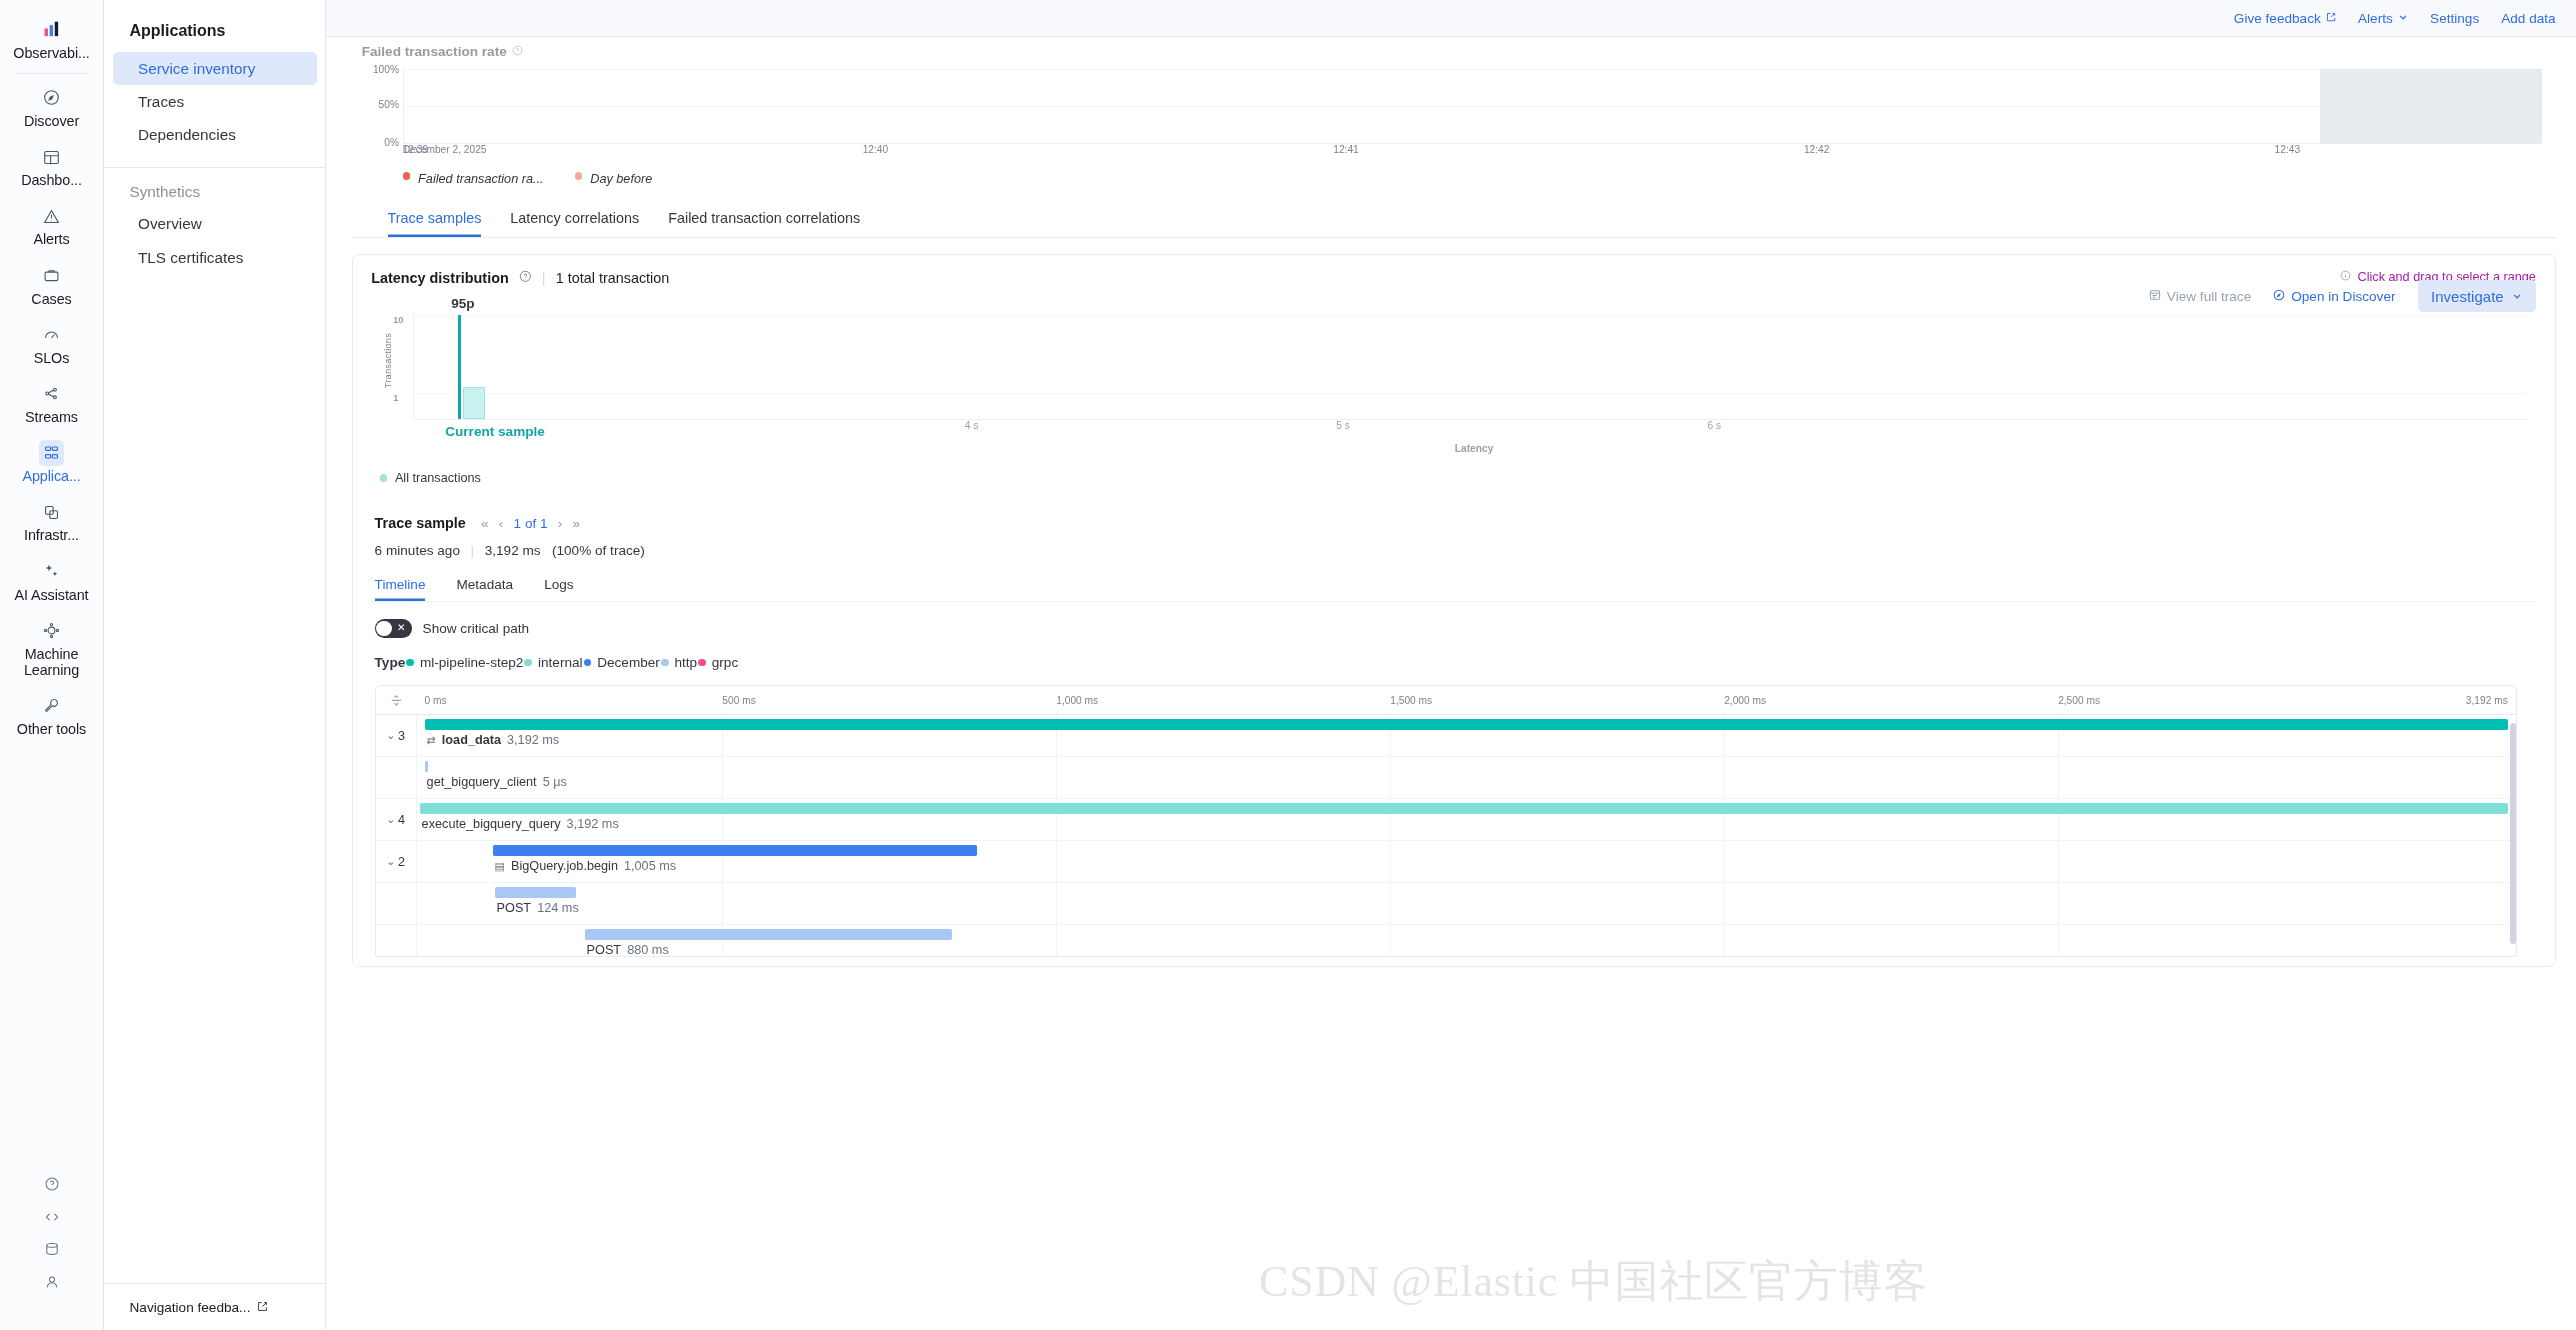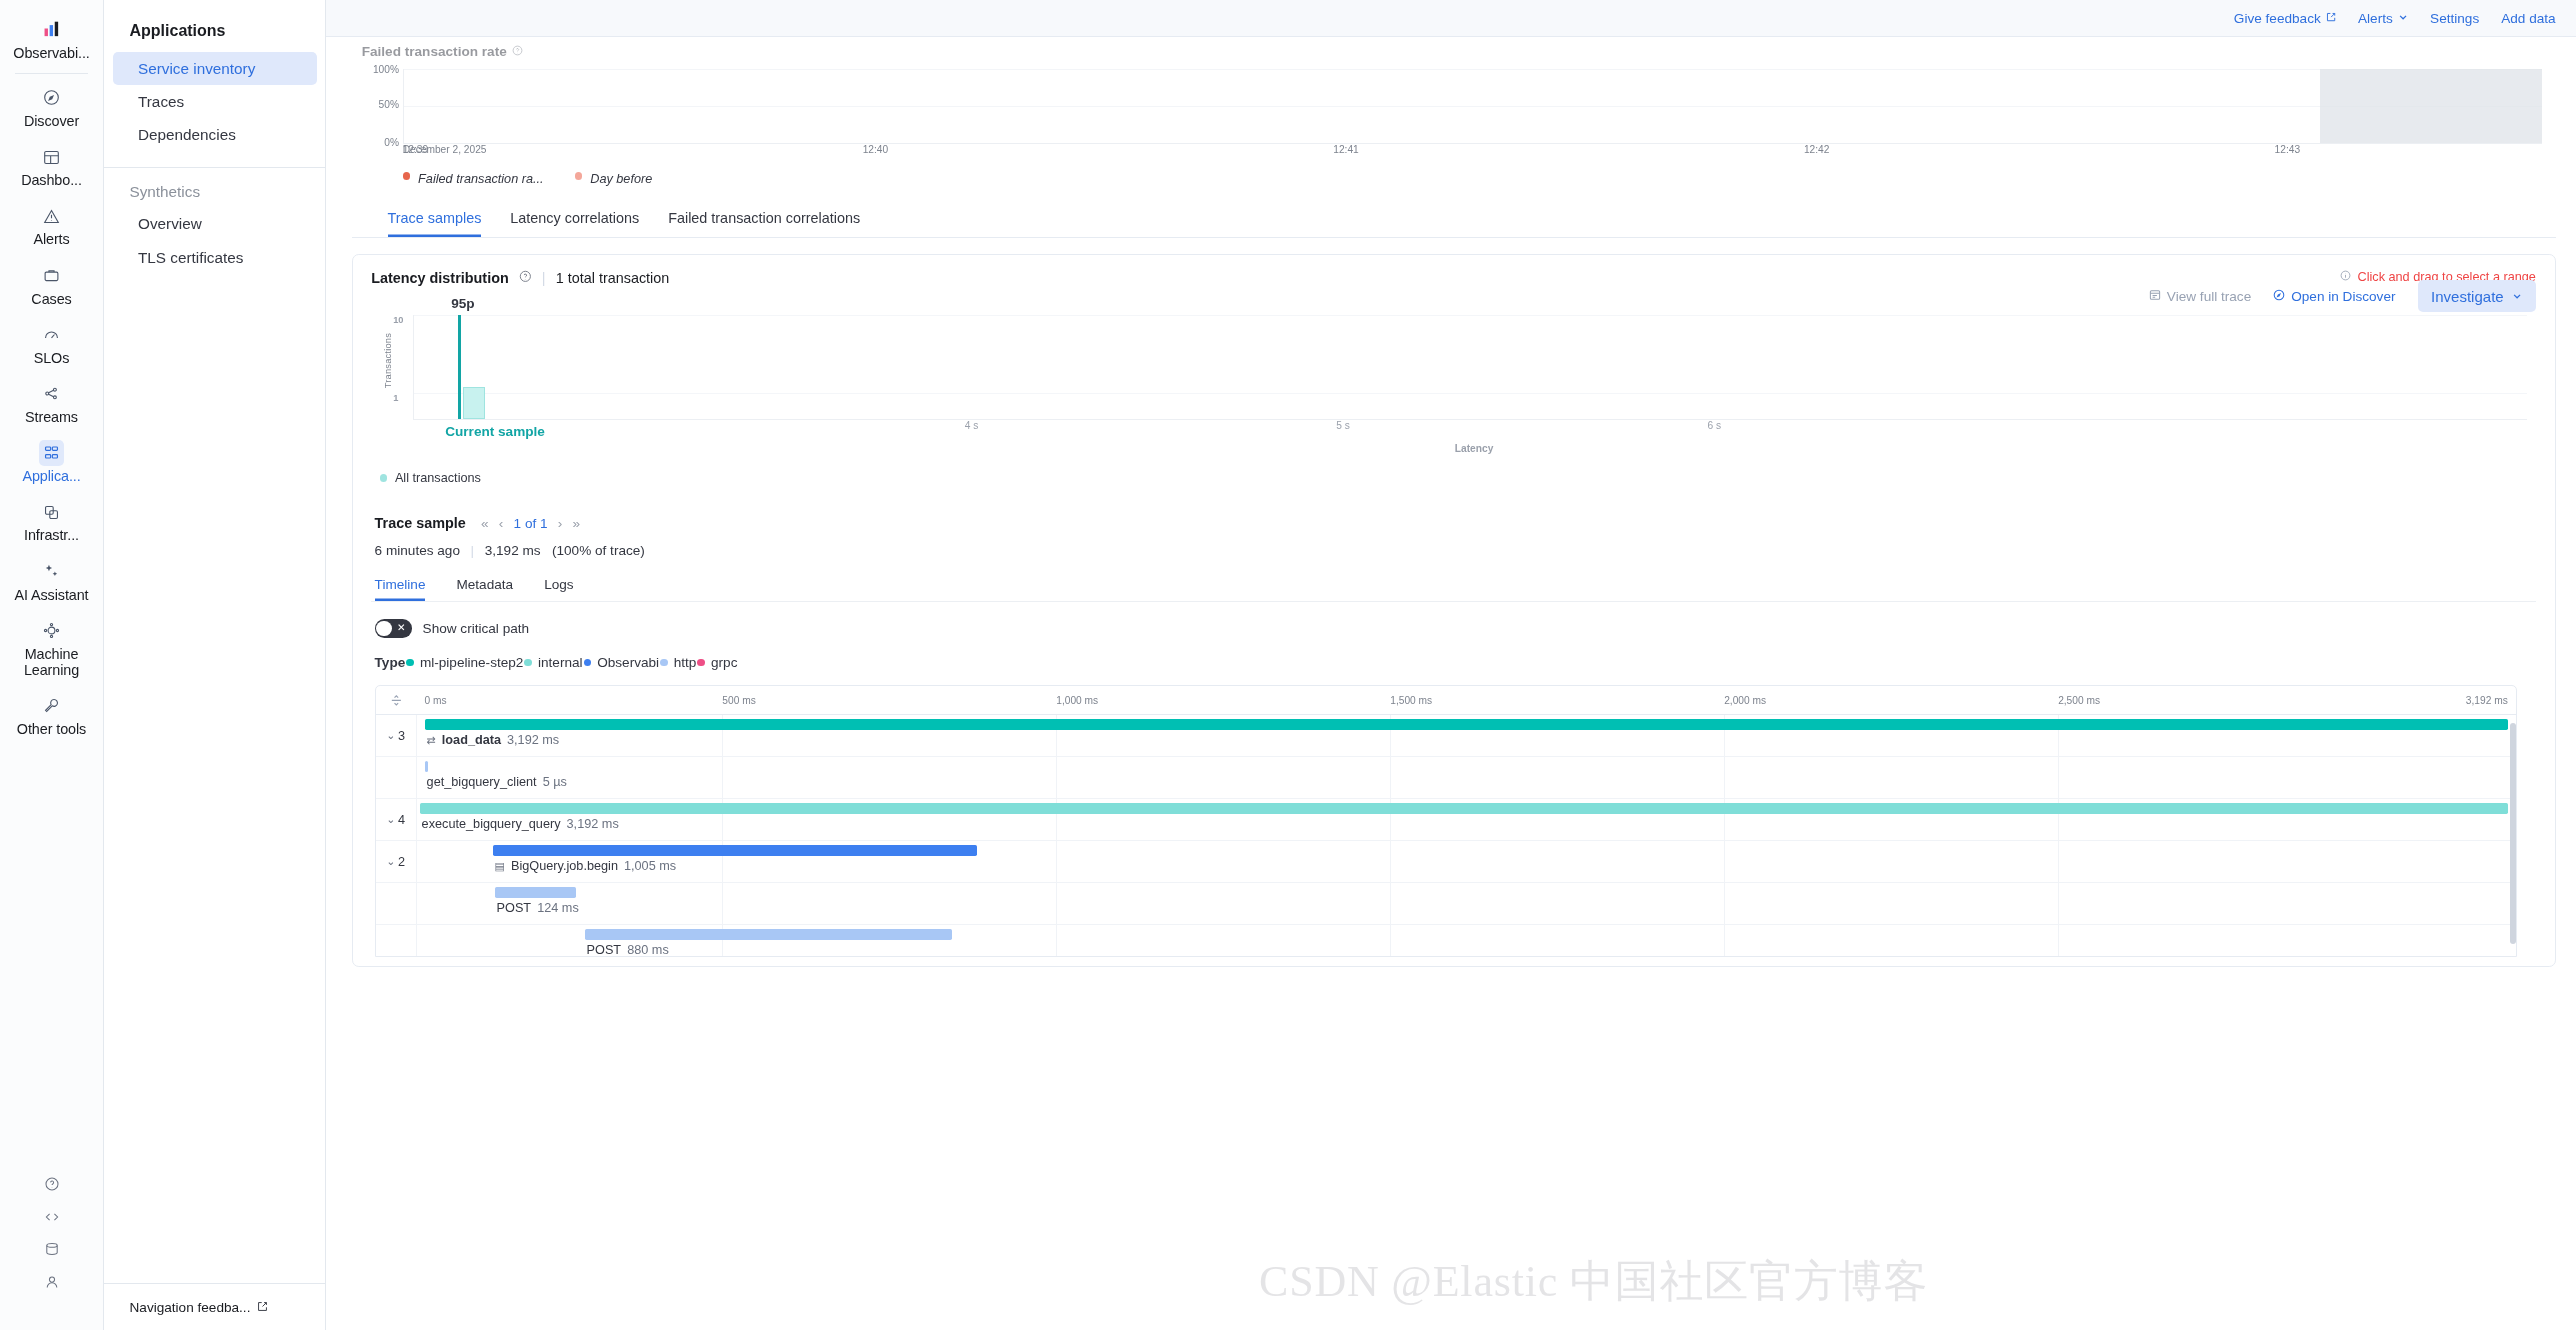--- a/index.html
+++ b/index.html
@@ -153,21 +153,21 @@
     border: 0.8px solid #e6ebf2; border-radius: 6.8px;
     background: #fff;
     padding: 15.3px 18.7px 8.5px 18.7px;
     position: relative;
   }
   .ld-head { display: flex; align-items: center; gap: 10.2px; font-size: 14.4px; color: #1a1c21; }
   .ld-head .bold { font-weight: bold; }
   .ld-head .sep { color: #d3dae6; }
   .ld-hint {
     position: absolute; right: 18.7px; top: 15.3px;
-    font-size: 12.7px; color: #ef4444; display: flex; gap: 6px;
+    font-size: 12.7px; color: #a21caf; display: flex; gap: 6px;
   }
   .ld-chart { position: relative; height: 127px; margin: 22px 0 0 0; }
   .ld-ylabel {
     position: absolute; left: 12px; top: 25.5px;
     writing-mode: vertical-rl; transform: rotate(180deg);
     font-size: 9.3px; color: #7d838e; letter-spacing: 0.2px;
   }
   .ld-yticks { position: absolute; left: 22px; top: 6.8px; bottom: 15.3px; width: 17px;
     font-size: 9.3px; color: #9aa0ab; font-weight: bold; }
   .ld-plot {
@@ -664,21 +664,21 @@
         <span class="ti">
           <i class="dot" style="background:#00bfb3"></i>
           <span>ml-pipeline-step2</span>
         </span>
         <span class="ti">
           <i class="dot" style="background:#7fded8"></i>
           <span>internal</span>
         </span>
         <span class="ti">
           <i class="dot" style="background:#3d7ff0"></i>
-          <span>Observabi</span>
+          <span>December</span>
         </span>
         <span class="ti">
           <i class="dot" style="background:#a8c7f5"></i>
           <span>http</span>
         </span>
         <span class="ti">
           <i class="dot" style="background:#ee4f86"></i>
           <span>grpc</span>
         </span>
       </div>

